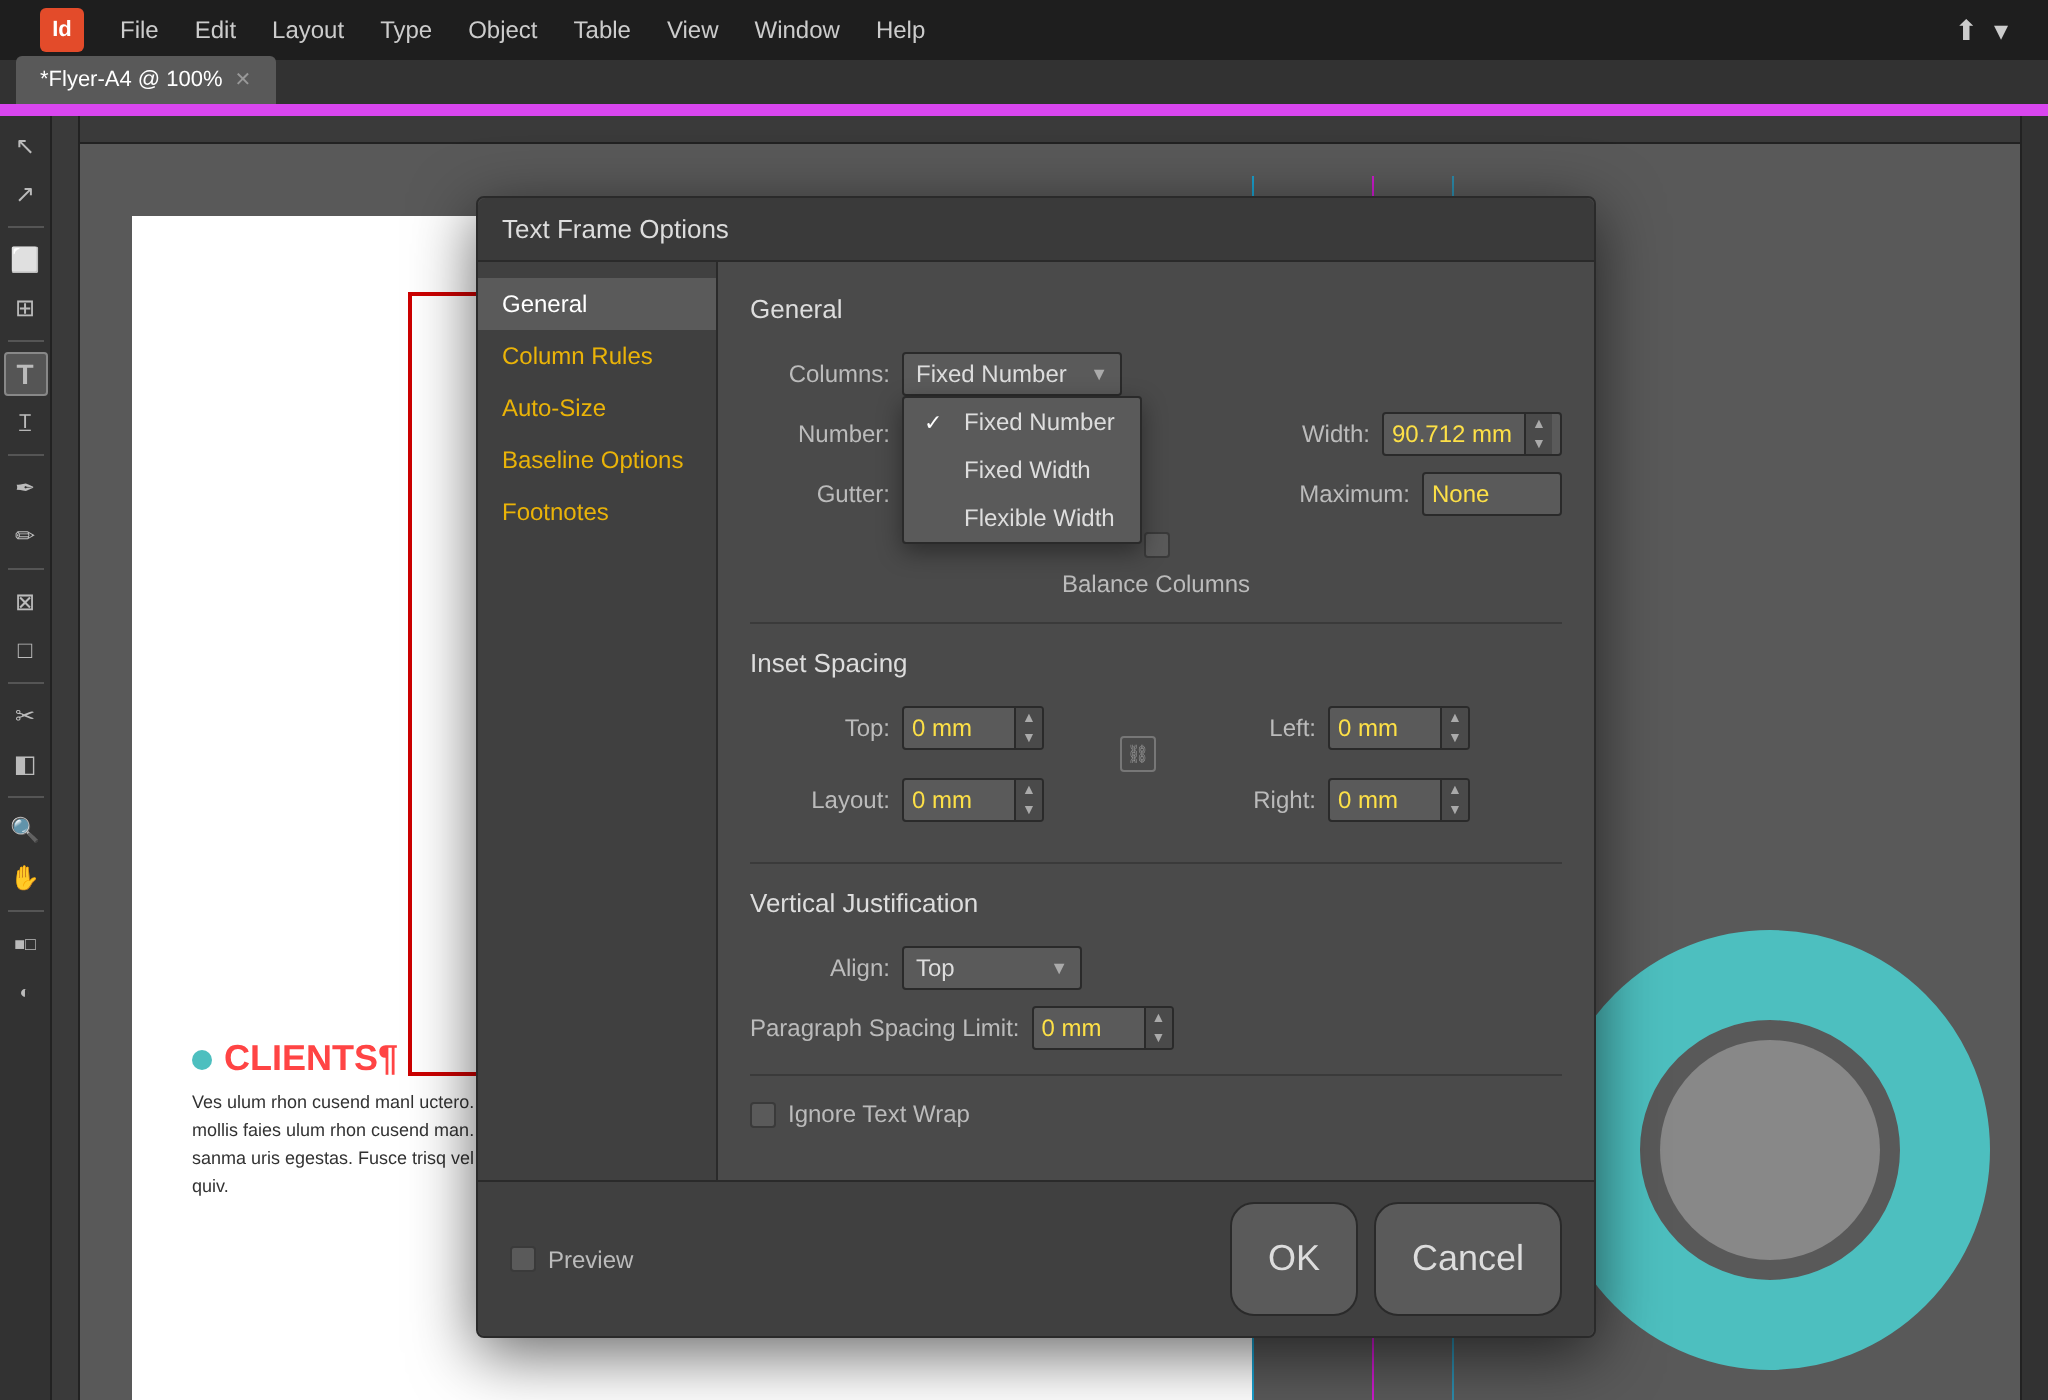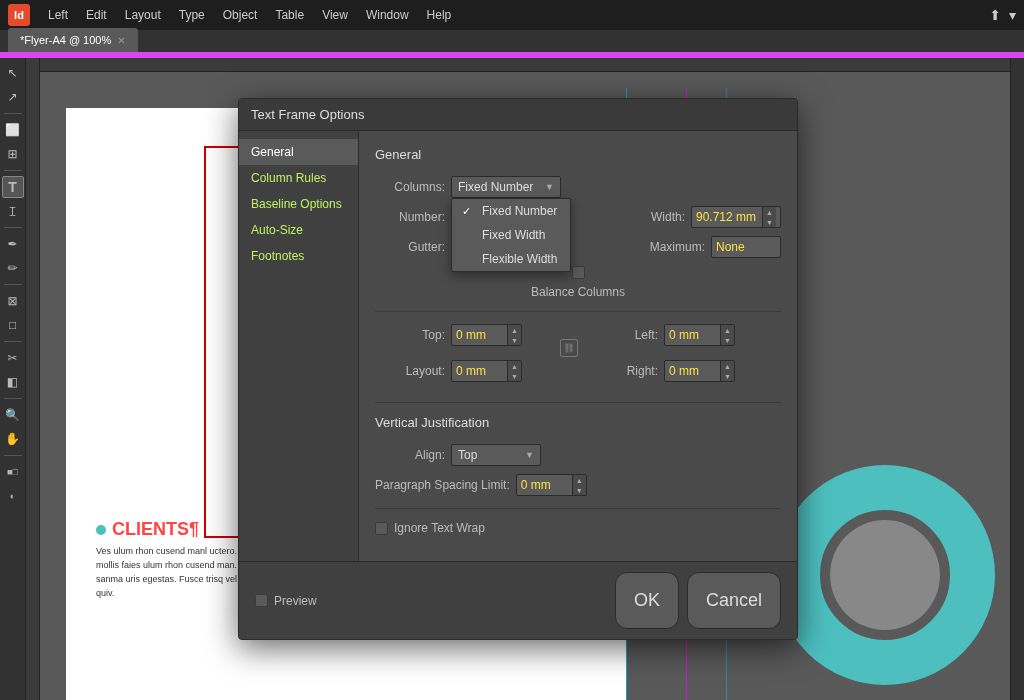--- a/index.html
+++ b/index.html
@@ -12,21 +12,21 @@
       background: #4a4a4a;
       position: relative;
     }
 
     
     .app-bar {
       height: 30px;
       background: #1e1e1e;
       display: flex;
       align-items: center;
-      padding: 0 8px;
+      padding: 0 20px;
       gap: 4px;
       color: #ccc;
       font-size: 12px;
     }
     .app-bar-logo {
       width: 22px; height: 22px;
       background: #e34b2a;
       border-radius: 3px;
       display: flex; align-items: center; justify-content: center;
       color: white; font-weight: bold; font-size: 11px;
@@ -257,21 +257,21 @@
       min-height: 380px;
     }
     .modal-sidebar {
       width: 120px;
       background: #404040;
       padding: 8px 0;
       border-right: 1px solid #2a2a2a;
     }
     .modal-nav-item {
       padding: 6px 12px;
-      color: #bef264;
+      color: #eab308;
       font-size: 12px;
       cursor: pointer;
     }
     .modal-nav-item.active {
       background: #5a5a5a;
       color: #fff;
     }
 
     .modal-content {
       flex: 1;
@@ -488,21 +488,21 @@
       background: #323232;
       border-left: 1px solid #222;
     }
   </style>
 </head>
 <body>
 
 <div class="app-bar">
   <div class="app-bar-logo">Id</div>
   <div class="menu-items">
-    <span class="menu-item">Left</span>
+    <span class="menu-item">File</span>
     <span class="menu-item">Edit</span>
     <span class="menu-item">Layout</span>
     <span class="menu-item">Type</span>
     <span class="menu-item">Object</span>
     <span class="menu-item">Table</span>
     <span class="menu-item">View</span>
     <span class="menu-item">Window</span>
     <span class="menu-item">Help</span>
   </div>
   <div class="app-bar-right">
@@ -583,22 +583,22 @@
     <div class="modal-overlay">
       <div class="modal">
 
         <div class="modal-title-bar">Text Frame Options</div>
 
         <div class="modal-body">
 
           <div class="modal-sidebar">
             <div class="modal-nav-item active">General</div>
             <div class="modal-nav-item">Column Rules</div>
+            <div class="modal-nav-item">Auto-Size</div>
             <div class="modal-nav-item">Baseline Options</div>
-            <div class="modal-nav-item">Auto-Size</div>
             <div class="modal-nav-item">Footnotes</div>
           </div>
 
           <div class="modal-content">
             <div class="section-title">General</div>
 
             <div class="form-row">
               <span class="form-label">Columns:</span>
               <div class="columns-dropdown-wrapper">
                 <div class="dropdown">
@@ -661,20 +661,21 @@
               </div>
             </div>
 
             <div class="checkbox-row" style="margin-top:6px;flex-direction:column;">
               <div class="cb"></div>
               <span class="cb-label">Balance Columns</span>
             </div>
 
             <div class="section-divider"></div>
 
+            <div class="section-title">Inset Spacing</div>
             <div class="inset-grid">
 
               <div class="form-row">
                 <span class="form-label">Top:</span>
                 <div class="spinbox">
                   <input type="text" value="0 mm" style="">
                   <div class="spinbox-arrows">
                     <div class="spinbox-arrow">▲</div>
                     <div class="spinbox-arrow">▼</div>
                   </div>

